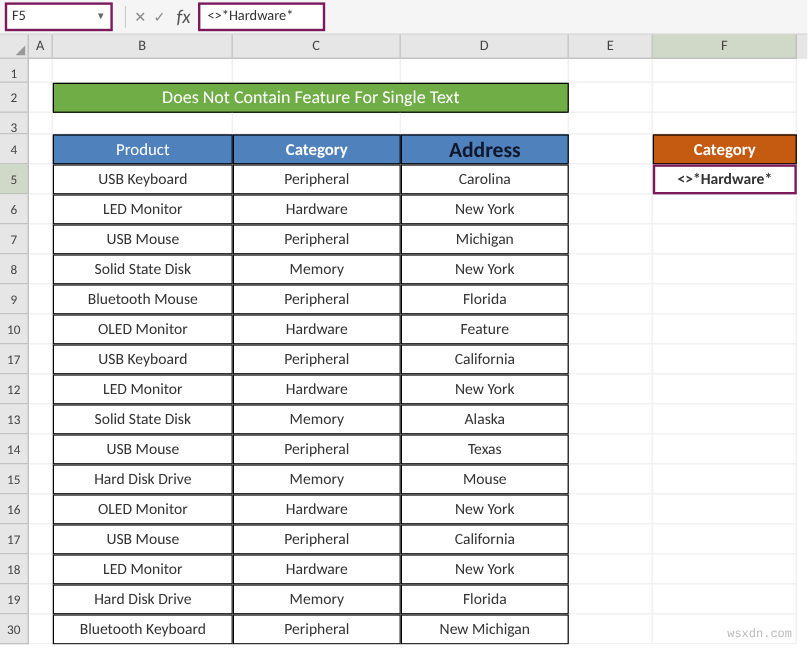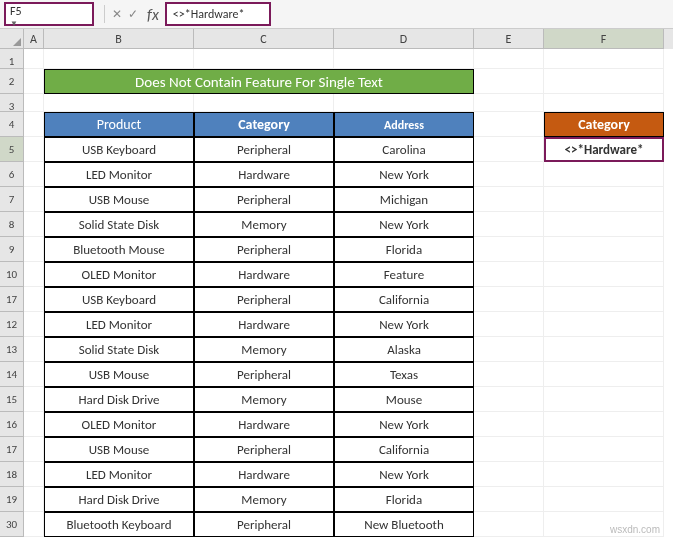--- a/index.html
+++ b/index.html
@@ -18,25 +18,24 @@
     border-bottom: 1px solid #ccc;
     padding: 1px 4px;
     background: #f5f5f5;
   }
   .name-box {
     width: 78px;
     height: 20px;
     border: 2px solid #7b1a5a;
     background: #fff;
     display: flex;
-    align-items: flex-start;
+    align-items: center;
     padding: 0 4px;
     font-size: 12px;
     justify-content: space-between;
-    flex-direction: column;
   }
   .name-box .dd {
     font-size: 8px;
     color: #666;
   }
   .fb-mid {
     display: flex;
     align-items: center;
     margin-left: 6px;
   }
@@ -150,37 +149,37 @@
   }
   .title-cell {
     background: #70ad47;
     color: #fff;
     font-weight: normal;
     font-size: 15px;
     border: 1px solid #000;
   }
   .hdr-product { background: #4f81bd; color: #fff; font-weight: normal; border: 1px solid #000; font-size: 14px; }
   .hdr-cat     { background: #4f81bd; color: #fff; font-weight: bold; border: 1px solid #000; font-size: 14px; }
-  .hdr-addr    { background: #4f81bd; color: #ffffff; font-weight: bold; border: 1px solid #000; font-size: 12px; }
+  .hdr-addr    { background: #4f81bd; color: #0f172a; font-weight: bold; border: 1px solid #000; font-size: 18px; }
   .hdr-side    { background: #c55a11; color: #fff; font-weight: bold; border: 1px solid #000; font-size: 14px; }
   .data-cell { border: 1px solid #000; background: #fff; text-align: right; }
   .row1 { height: 20px; }
   .spacer-row { height: 18px; }
   .sel-cell {
     border: 2px solid #7b1a5a !important;
     font-weight: bold;
     position: relative;
   }
   .watermark {
     position: absolute;
     right: 4px;
     bottom: 2px;
     font-size: 10px;
     color: #bbb;
-    font-family: Liberation Sans, sans-serif;
+    font-family: Liberation Mono, monospace;
   }
 </style>
 </head>
 <body>
 
 <div class="formula-bar">
   <div class="name-box">
     <span>F5</span>
     <span class="dd">▼</span>
   </div>
@@ -385,21 +384,21 @@
           <div class="cell col-B data-cell">Hard Disk Drive</div>
           <div class="cell col-C data-cell">Memory</div>
           <div class="cell col-D data-cell">Florida</div>
           <div class="cell col-E"></div>
           <div class="cell col-F"></div>
         </div>
         <div class="grid-row">
           <div class="cell col-A"></div>
           <div class="cell col-B data-cell">Bluetooth Keyboard</div>
           <div class="cell col-C data-cell">Peripheral</div>
-          <div class="cell col-D data-cell">New Bluetooth</div>
+          <div class="cell col-D data-cell">New Michigan</div>
           <div class="cell col-E"></div>
           <div class="cell col-F"></div>
         </div>
       </div>
 
     <div class="watermark">wsxdn.com</div>
   </div>
 </div>
 
 </body></html>

